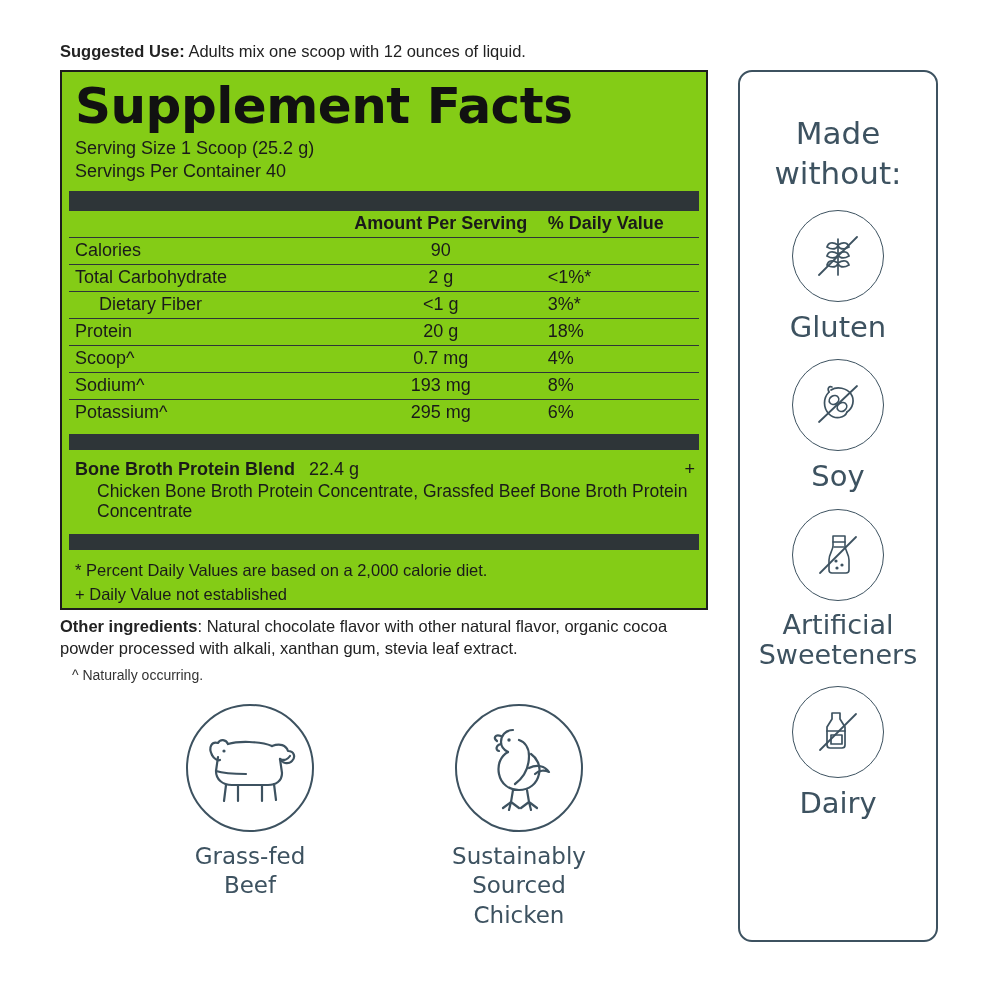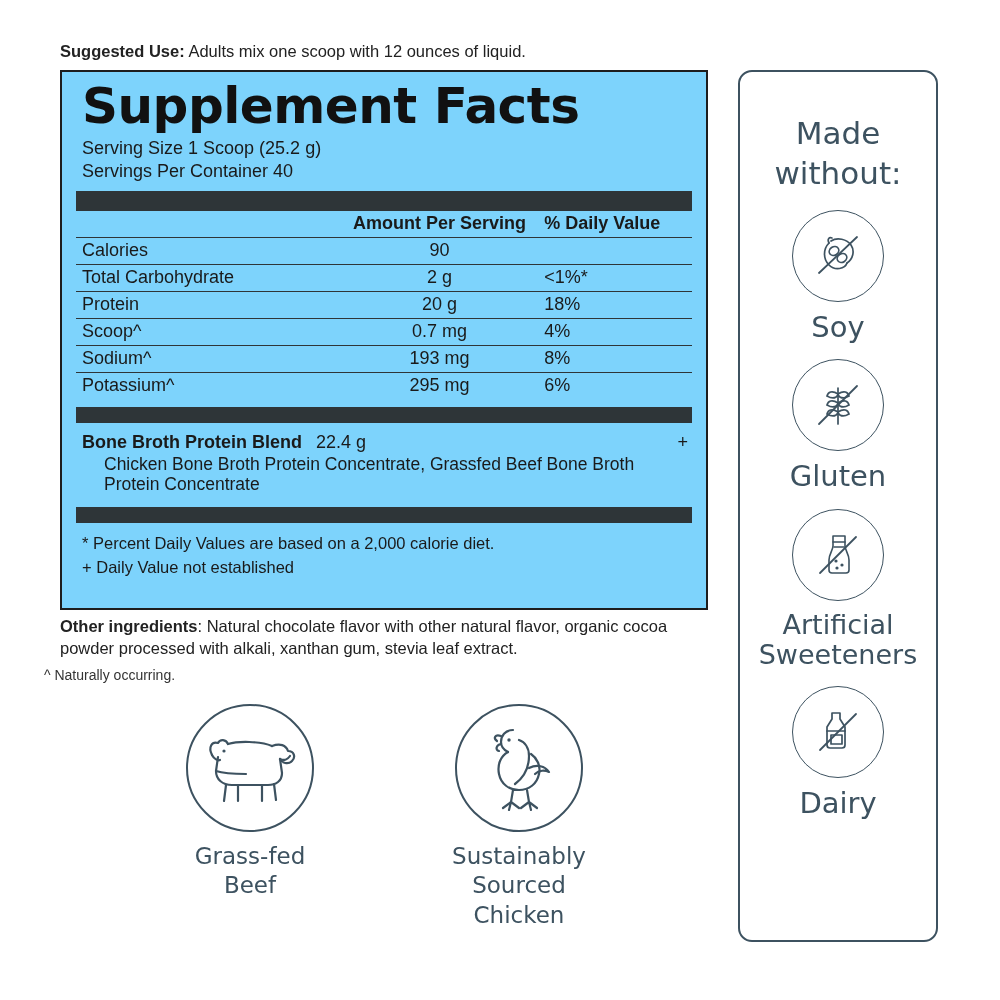--- a/index.html
+++ b/index.html
@@ -29,22 +29,22 @@
 
   
   .facts-panel {
     position: absolute;
     left: 60px;
     top: 70px;
     width: 648px;
     height: 540px;
     border: 2.5px solid #1d1d1d;
     box-sizing: border-box;
-    background: #7dd3fc;
-    padding: 0 14px;
+    background: #84cc16;
+    padding: 0 7px;
   }
   .facts-title {
     font-family: "DejaVu Sans", sans-serif;
     font-weight: bold;
     font-size: 50px;
     letter-spacing: -0.5px;
     line-height: 1.05;
     margin: 8px 0 4px 6px;
     color: #111;
   }
@@ -111,21 +111,21 @@
     left: 60px;
     top: 616px;
     width: 660px;
     font-size: 16.5px;
     line-height: 1.33;
     color: #222;
   }
   .other-ing b { font-weight: bold; }
   .natural-note {
     position: absolute;
-    left: 44px;
+    left: 72px;
     top: 667px;
     font-size: 14px;
     color: #333;
   }
 
   
   .badge {
     position: absolute;
     text-align: center;
   }
@@ -215,20 +215,25 @@
     </tr>
     <tr>
       <td class="c-name">Calories</td>
       <td class="c-amt">90</td>
       <td class="c-dv"></td>
     </tr>
     <tr>
       <td class="c-name">Total Carbohydrate</td>
       <td class="c-amt">2 g</td>
       <td class="c-dv">&lt;1%*</td>
+    </tr>
+    <tr>
+      <td class="c-name indent">Dietary Fiber</td>
+      <td class="c-amt">&lt;1 g</td>
+      <td class="c-dv">3%*</td>
     </tr>
     <tr>
       <td class="c-name">Protein</td>
       <td class="c-amt">20 g</td>
       <td class="c-dv">18%</td>
     </tr>
     <tr>
       <td class="c-name">Scoop^</td>
       <td class="c-amt">0.7 mg</td>
       <td class="c-dv">4%</td>
@@ -302,46 +307,46 @@
 Sourced
 Chicken</div>
 </div>
 
 <div class="made-without">
   <div class="mw-title" style="white-space:pre-line">Made
 without:</div>
 
   <div class="mw-item">
     <div class="circle">
-      <svg width="62" height="62" viewBox="0 0 62 62" fill="none" stroke="#3d5260" stroke-width="1.7" stroke-linecap="round" stroke-linejoin="round">
-        <path d="M22 18 C16 24 16 34 22 40 C28 46 38 44 40 38"></path>
-        <path d="M24 16 C30 12 40 14 44 20 C48 26 46 34 40 38"></path>
-        <ellipse cx="27" cy="26" rx="5" ry="4.2" transform="rotate(-35 27 26)"></ellipse>
-        <ellipse cx="35" cy="33" rx="5" ry="4.2" transform="rotate(-35 35 33)"></ellipse>
-        <path d="M22 18 C20 14 22 12 25 13"></path>
-        <path d="M12 48 L50 12" stroke-width="1.8"></path>
-      </svg>
-    </div>
-    <div class="caption">Soy</div>
-  </div>
-
-  <div class="mw-item">
-    <div class="circle">
       <svg width="62" height="62" viewBox="0 0 62 62" fill="none" stroke="#3d5260" stroke-width="1.7" stroke-linecap="round">
         <path d="M31 14 L31 50"></path>
         <path d="M31 20 C25 16 21 18 20 22 C25 25 29 24 31 21"></path>
         <path d="M31 20 C37 16 41 18 42 22 C37 25 33 24 31 21"></path>
         <path d="M31 29 C25 25 21 27 20 31 C25 34 29 33 31 30"></path>
         <path d="M31 29 C37 25 41 27 42 31 C37 34 33 33 31 30"></path>
         <path d="M31 38 C25 34 21 36 20 40 C25 43 29 42 31 39"></path>
         <path d="M31 38 C37 34 41 36 42 40 C37 43 33 42 31 39"></path>
         <path d="M12 50 L50 12" stroke-width="1.8"></path>
       </svg>
     </div>
     <div class="caption">Gluten</div>
+  </div>
+
+  <div class="mw-item">
+    <div class="circle">
+      <svg width="62" height="62" viewBox="0 0 62 62" fill="none" stroke="#3d5260" stroke-width="1.7" stroke-linecap="round" stroke-linejoin="round">
+        <path d="M22 18 C16 24 16 34 22 40 C28 46 38 44 40 38"></path>
+        <path d="M24 16 C30 12 40 14 44 20 C48 26 46 34 40 38"></path>
+        <ellipse cx="27" cy="26" rx="5" ry="4.2" transform="rotate(-35 27 26)"></ellipse>
+        <ellipse cx="35" cy="33" rx="5" ry="4.2" transform="rotate(-35 35 33)"></ellipse>
+        <path d="M22 18 C20 14 22 12 25 13"></path>
+        <path d="M12 48 L50 12" stroke-width="1.8"></path>
+      </svg>
+    </div>
+    <div class="caption">Soy</div>
   </div>
 
   <div class="mw-item">
     <div class="circle">
       <svg width="62" height="62" viewBox="0 0 62 62" fill="none" stroke="#3d5260" stroke-width="1.6" stroke-linecap="round" stroke-linejoin="round">
         <path d="M26 12 L38 12 L38 22 C38 26 42 30 42 36 L42 46 C42 48 41 49 39 49 L25 49 C23 49 22 48 22 46 L22 36 C22 30 26 26 26 22 Z"></path>
         <path d="M26 18 L38 18 M27 23 L37 23"></path>
         <circle cx="29" cy="37" r="1.6" fill="#3d5260" stroke="none"></circle>
         <circle cx="35" cy="41" r="1.6" fill="#3d5260" stroke="none"></circle>
         <circle cx="30" cy="44" r="1.6" fill="#3d5260" stroke="none"></circle>

